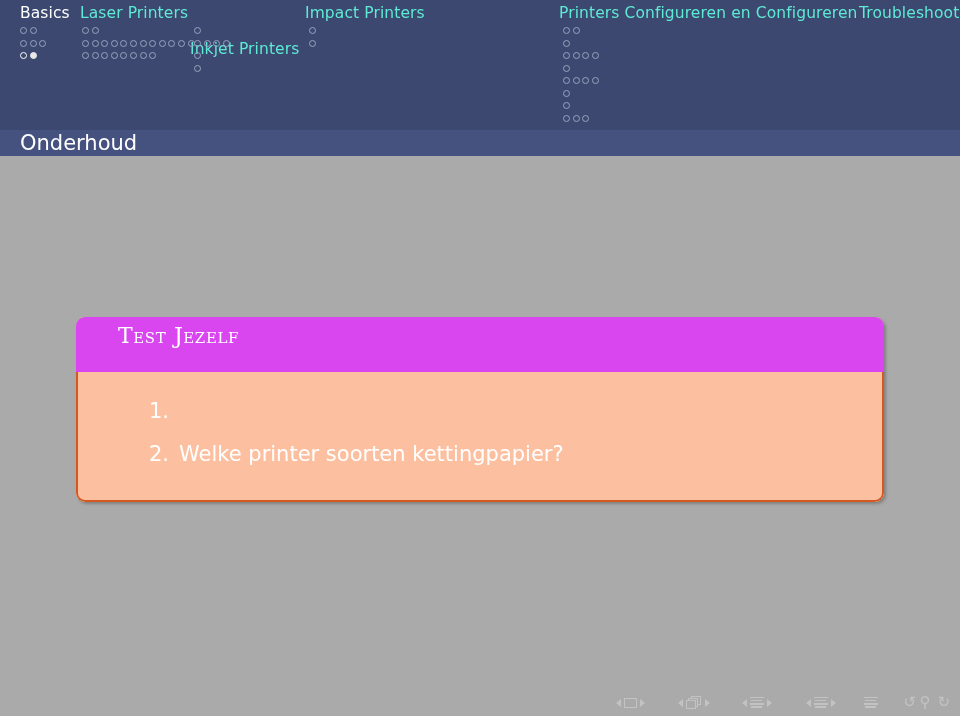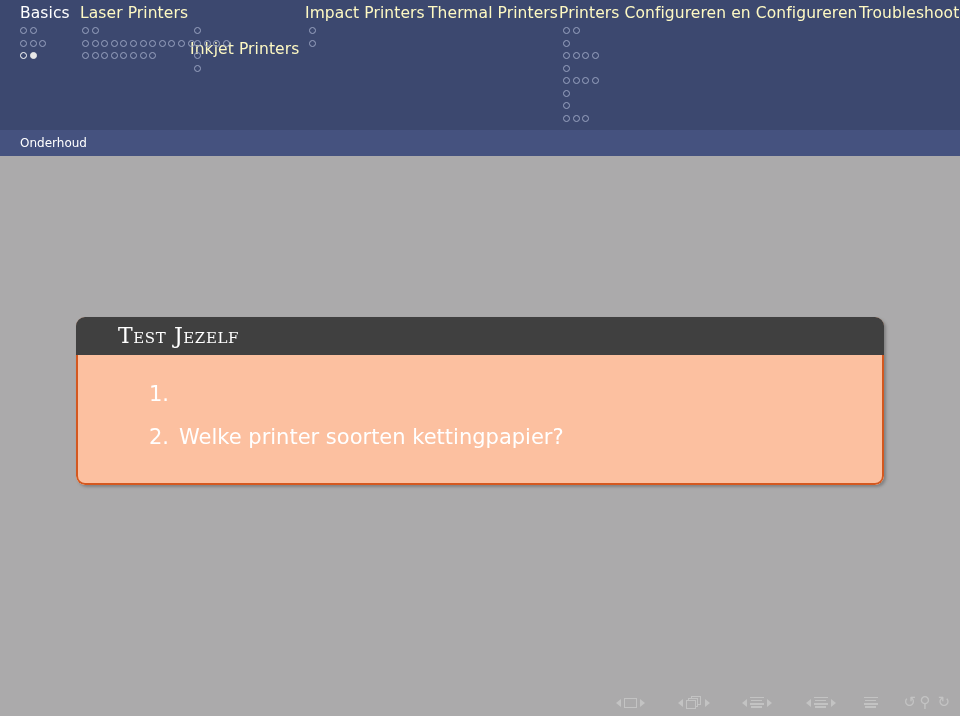--- a/index.html
+++ b/index.html
@@ -28,21 +28,21 @@
     position: absolute;
     left: 0; top: 0;
     width: 960px;
     height: 26px;
   }
   .nav-section {
     position: absolute;
     top: 2px;
     font-size: 15.5px;
     letter-spacing: .1px;
-    color: #fef9c3;
+    color: #5eead4;
     white-space: nowrap;
     line-height: 22px;
   }
   .nav-section.current {
     color: #ffffff;
   }
   .nav-dots {
     position: absolute;
   }
   .dot-row {
@@ -73,21 +73,21 @@
     position: absolute;
     left: 0; top: 130px;
     width: 960px;
     height: 26px;
     background: #45527f;
   }
   #subsection-title {
     position: absolute;
     left: 20px;
     top: 3px;
-    font-size: 12px;
+    font-size: 21px;
     color: #ffffff;
     line-height: 20px;
     white-space: nowrap;
   }
 
   
   #body-area {
     position: absolute;
     left: 0; top: 156px;
     width: 960px;
@@ -99,22 +99,22 @@
     position: absolute;
     left: 76px;
     top: 161px;
     width: 808px;
     border-radius: 9px;
     box-shadow: 2px 2px 3px rgba(80,80,80,.45);
     overflow: hidden;
     background: #fcc0a0;
   }
   #block-title-bar {
-    background: #404040;
-    height: 38px;
+    background: #d946ef;
+    height: 55px;
     position: relative;
   }
   #block-title {
     position: absolute;
     left: 42px;
     top: 6px;
     font-family: "DejaVu Serif", serif;
     font-variant: small-caps;
     font-size: 22px;
     color: #ffffff;
@@ -218,21 +218,20 @@
 <body>
 
 <div id="slide">
 
   <div id="nav-header">
     <div id="nav-sections">
         <div class="nav-section current" style="left: 20px;">Basics</div>
         <div class="nav-section" style="left: 80px;">Laser Printers</div>
         <div class="nav-section" style="left: 190px; margin-top: 36px;">Inkjet Printers</div>
         <div class="nav-section" style="left: 305px;">Impact Printers</div>
-        <div class="nav-section" style="left: 428px;">Thermal Printers</div>
         <div class="nav-section" style="left: 559px;">Printers Configureren en Configureren</div>
         <div class="nav-section" style="left: 859px;">Troubleshooting</div>
       </div>
     <div id="nav-dots-layer">
         <div class="nav-dots" style="left: 20px; top: 24px;">
           <div class="dot-row"><span class="dot"></span><span class="dot"></span></div>
           <div class="dot-row"><span class="dot"></span><span class="dot"></span><span class="dot"></span></div>
           <div class="dot-row"><span class="dot current-outline"></span><span class="dot filled"></span></div>
         </div>
         <div class="nav-dots" style="left: 82px; top: 24px;">

